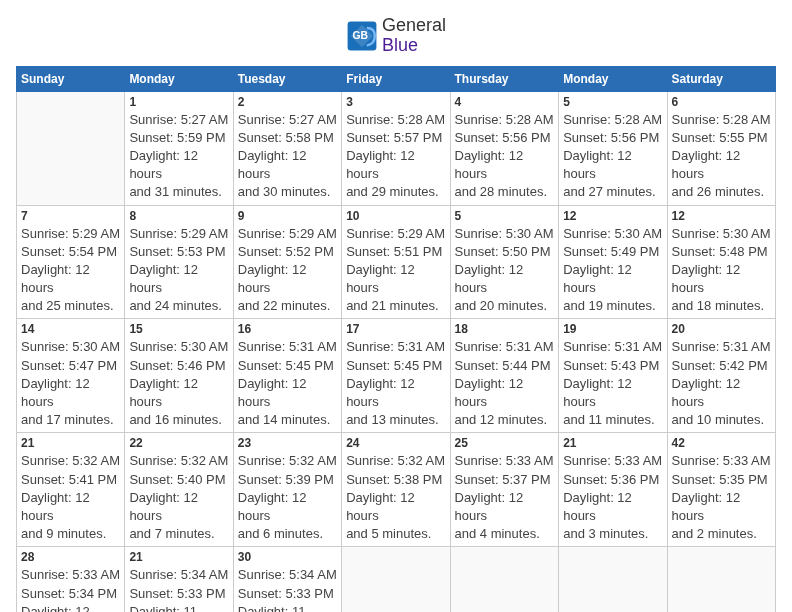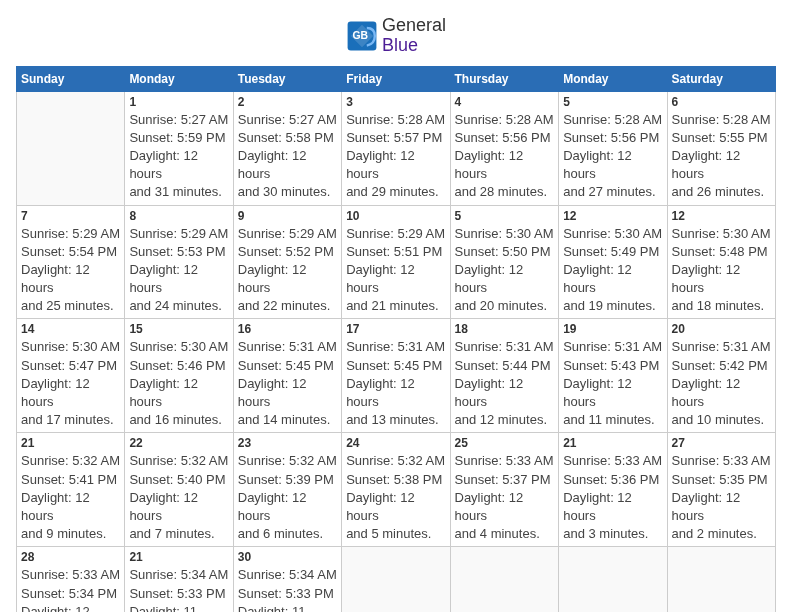--- a/index.html
+++ b/index.html
@@ -309,21 +309,21 @@
 and 4 minutes.</div>
           </td>
           <td>
             <span class="day-num">21</span>
             <div class="day-info" style="white-space: pre-line;">Sunrise: 5:33 AM
 Sunset: 5:36 PM
 Daylight: 12 hours
 and 3 minutes.</div>
           </td>
           <td>
-            <span class="day-num">27</span>
+            <span class="day-num">42</span>
             <div class="day-info" style="white-space: pre-line;">Sunrise: 5:33 AM
 Sunset: 5:35 PM
 Daylight: 12 hours
 and 2 minutes.</div>
           </td>
         </tr>
         <tr>
           <td>
             <span class="day-num">28</span>
             <div class="day-info" style="white-space: pre-line;">Sunrise: 5:33 AM

